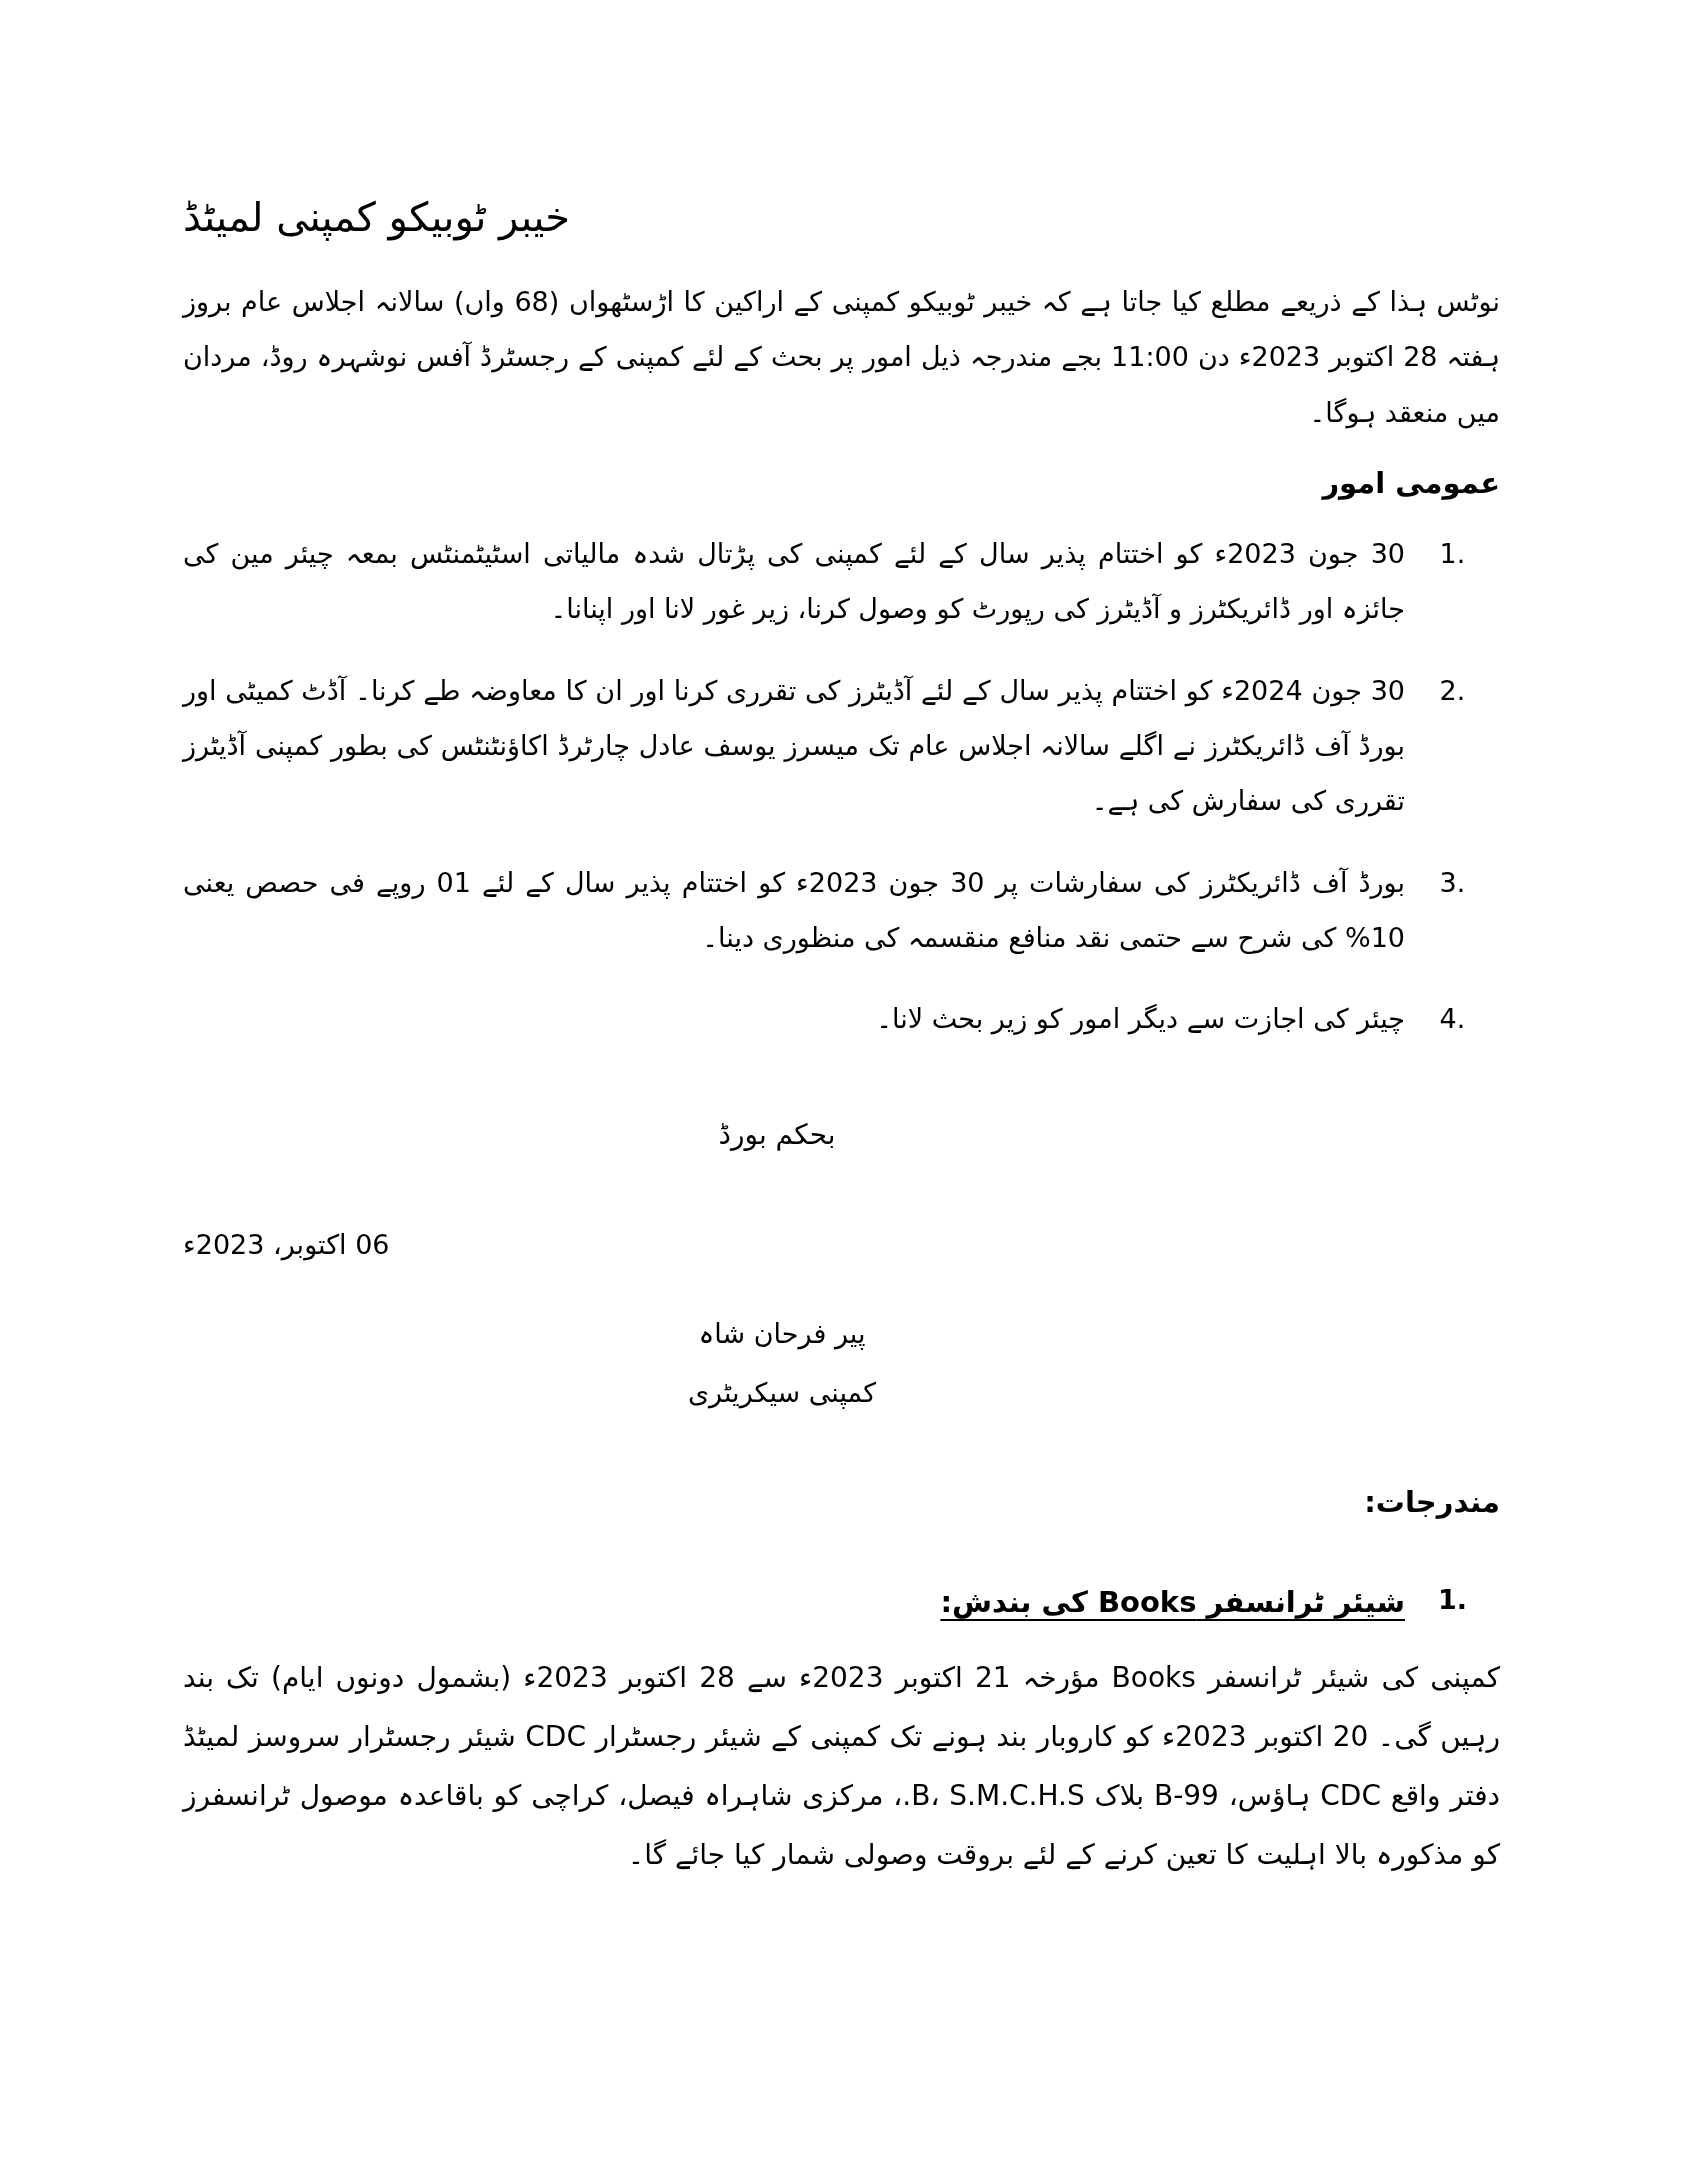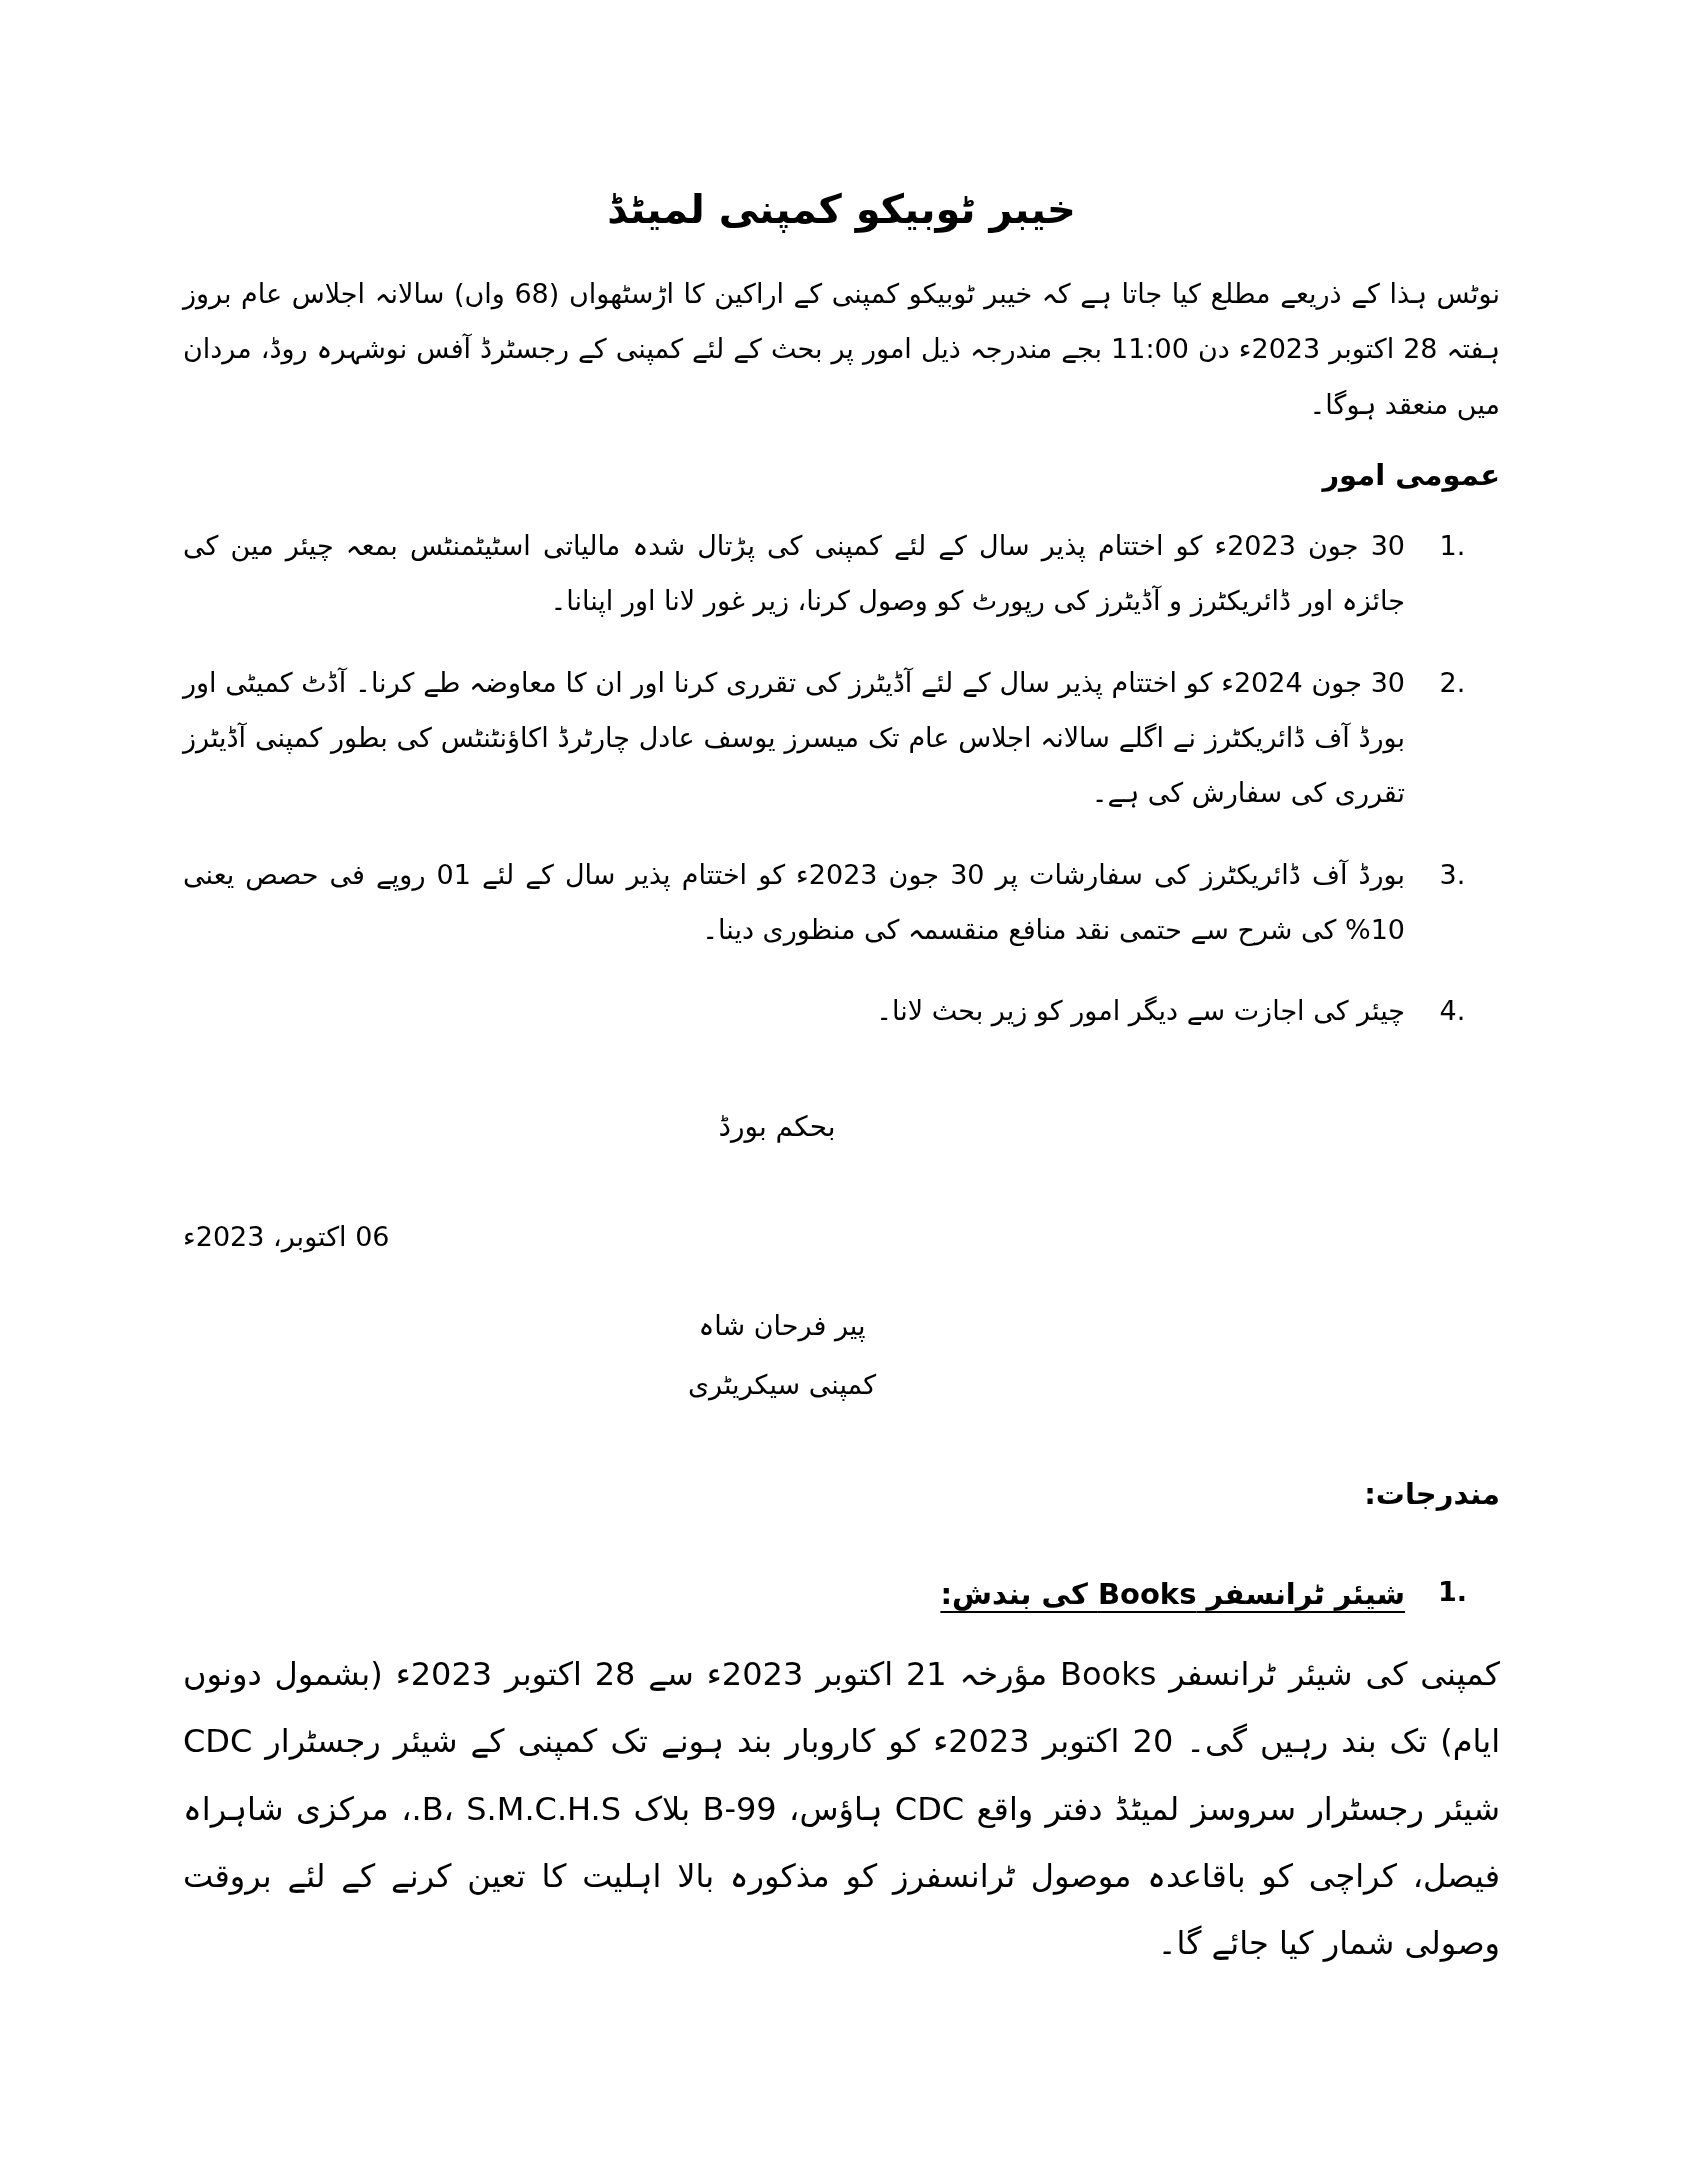--- a/index.html
+++ b/index.html
@@ -27,26 +27,26 @@
     position: absolute;
     top: 178px;
     right: 183px;
     left: 183px;
     direction: rtl;
     text-align: right;
   }
 
   
   .doc-title {
-    text-align: center;
+    text-align: left;
     font-size: 40px;
-    font-weight: 700;
+    font-weight: 400;
     line-height: 1.55;
     letter-spacing: 0;
-    margin: 0 0 26px 0;
+    margin: 8px 0 26px 0;
     direction: rtl;
   }
   .doc-subtitle {
     text-align: center;
     font-size: 30px;
     font-weight: 700;
     line-height: 1.6;
     margin: 0 0 34px 0;
     direction: rtl;
   }
@@ -161,21 +161,21 @@
     flex: 1 1 auto;
     font-size: 29px;
     font-weight: 700;
     line-height: 2.0;
     text-decoration: underline;
     text-underline-offset: 7px;
     direction: rtl;
     text-align: right;
   }
   .note-body {
-    font-size: 32px;
+    font-size: 28px;
     line-height: 2.1;
     direction: rtl;
     text-align: justify;
     text-align-last: right;
     margin: 0 0 22px 0;
   }
   .ltr {
     direction: ltr;
     unicode-bidi: isolate;
   }

